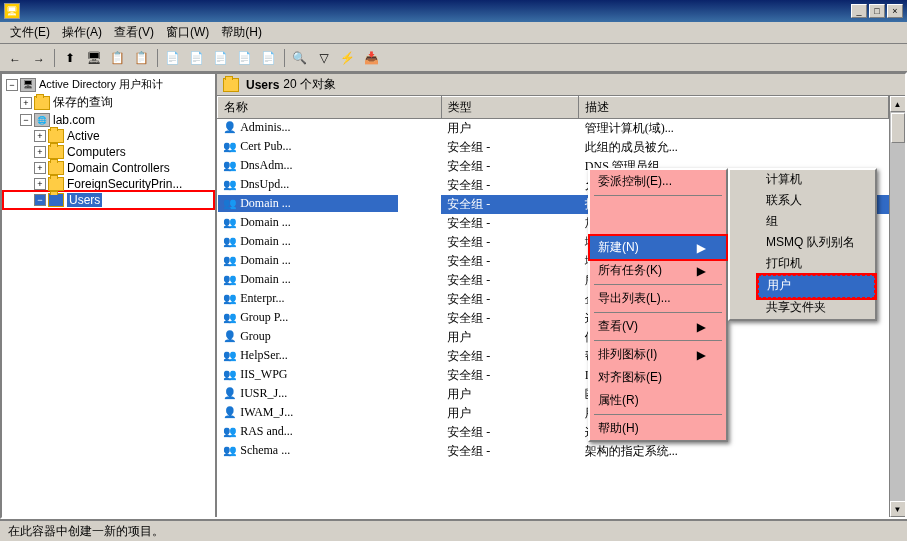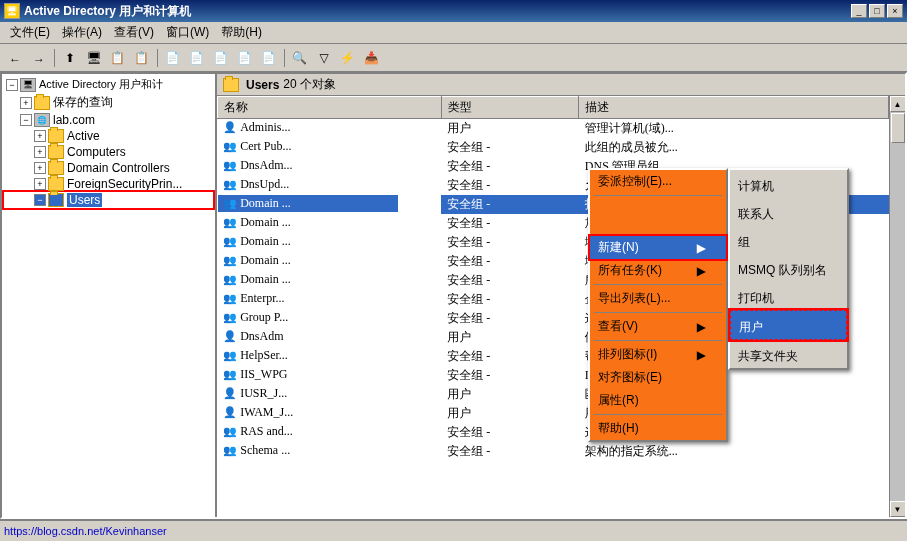--- a/index.html
+++ b/index.html
@@ -241,21 +241,21 @@
       background: #d4d0c8;
       border: 1px solid;
       border-color: #fff #808080 #808080 #fff;
     }
 
     
     .context-menu {
       position: absolute;
       top: 168px;
       left: 588px;
-      background: #f97316;
+      background: #fca5a5;
       border: 2px solid;
       border-color: #fff #808080 #808080 #fff;
       box-shadow: 2px 2px 4px rgba(0,0,0,0.5);
       z-index: 100;
       min-width: 140px;
       font-size: 12px;
     }
     .ctx-item {
       padding: 3px 20px 3px 8px;
       cursor: pointer;
@@ -289,23 +289,24 @@
       left: 728px;
       background: #d4d0c8;
       border: 2px solid;
       border-color: #fff #808080 #808080 #fff;
       box-shadow: 2px 2px 4px rgba(0,0,0,0.5);
       z-index: 101;
       min-width: 120px;
       font-size: 12px;
     }
     .submenu-item {
-      padding: 8px 20px 3px 8px;
+      padding: 1px 20px 3px 8px;
       cursor: pointer;
       white-space: nowrap;
+      margin-left: 28px;
     }
     .submenu-item.highlighted {
       background: #316ac5;
       color: white;
       border: 1px dashed #ff0000;
     }
 
     
     .status-bar {
       height: 22px;
@@ -331,21 +332,20 @@
       background: #316ac5;
       color: white;
     }
   </style>
 </head>
 <body>
 
 <div class="title-bar">
   <div class="title-bar-left">
     <div class="title-icon">🖥</div>
-    <span class="title-text">Active Directory 用户和计算机</span>
   </div>
   <div class="title-controls">
     <div class="title-btn">_</div>
     <div class="title-btn">□</div>
     <div class="title-btn">×</div>
   </div>
 </div>
 
 <div class="menu-bar">
   <span class="menu-item">文件(E)</span>
@@ -530,21 +530,21 @@
     <td style="display:flex; align-items:center; gap:3px;">
       <span style="font-size:11px;">👥</span>
       <span>Group P...</span>
     </td>
     <td>安全组 -</td>
     <td>这个组中的成员...</td>
   </tr>
               <tr>
     <td style="display:flex; align-items:center; gap:3px;">
       <span style="font-size:11px;">👤</span>
-      <span>DnsAdm</span>
+      <span>Group</span>
     </td>
     <td>用户</td>
     <td>供来宾访问计算...</td>
   </tr>
               <tr>
     <td style="display:flex; align-items:center; gap:3px;">
       <span style="font-size:11px;">👥</span>
       <span>HelpSer...</span>
     </td>
     <td>安全组 -</td>
@@ -647,14 +647,14 @@
   <div class="submenu-item">计算机</div>
   <div class="submenu-item">联系人</div>
   <div class="submenu-item">组</div>
   <div class="submenu-item">MSMQ 队列别名</div>
   <div class="submenu-item">打印机</div>
   <div class="submenu-item highlighted" style="outline: 2px solid red;">用户</div>
   <div class="submenu-item">共享文件夹</div>
 </div>
 
 <div class="status-bar">
-  <div class="status-right">https://blog.csdn.net/Kevinhanser</div>
+  <div class="status-left">在此容器中创建一新的项目。</div>
 </div>
 
 </body></html>

